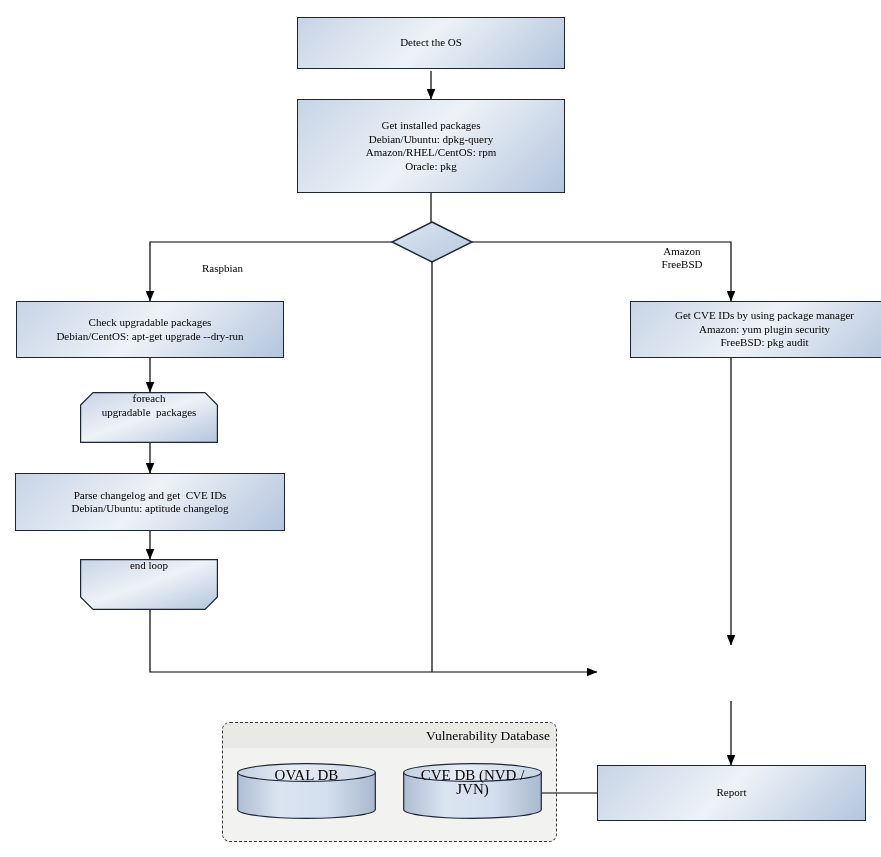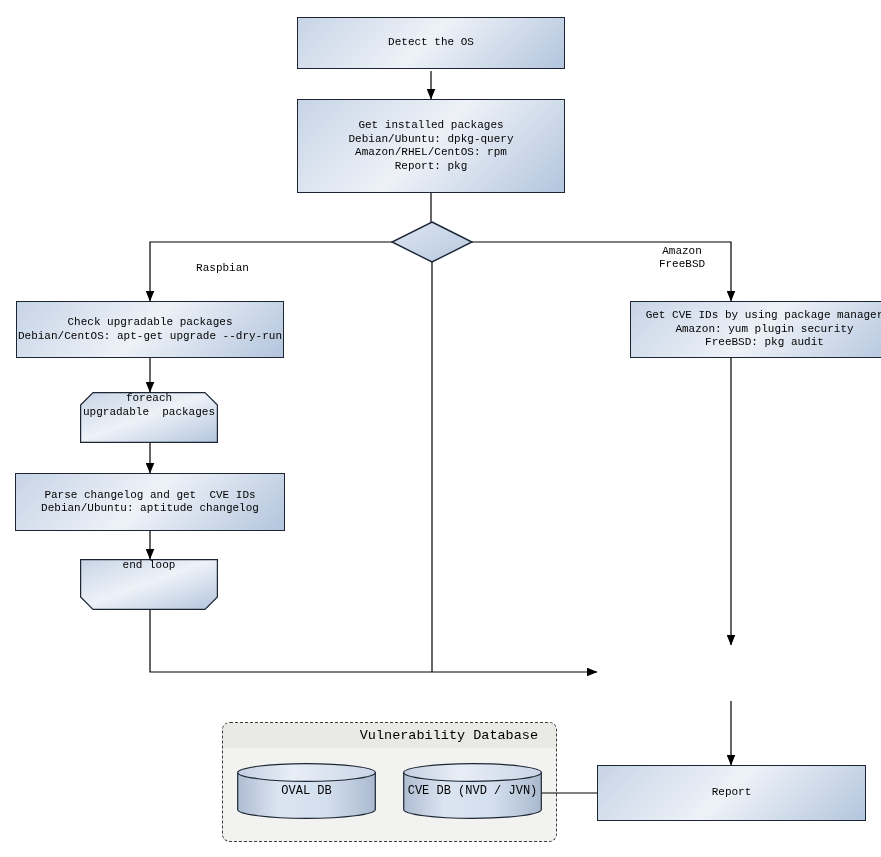--- a/index.html
+++ b/index.html
@@ -9,21 +9,21 @@
     --grad-a:#c7d4e6;
     --grad-b:#eef2f8;
     --grad-c:#b3c5dd;
     --db-bg:#f2f2f0;
     --db-band:#e9e9e6;
     --text:#000000;
   }
   html,body{margin:0;padding:0;background:var(--canvas-bg);}
   .canvas{
     position:relative;width:881px;height:857px;background:var(--canvas-bg);
-    overflow:hidden;font-family:Liberation Mono, monospace;color:var(--text);
+    overflow:hidden;font-family:Liberation Serif, serif;color:var(--text);
   }
   .node{
     position:absolute;box-sizing:border-box;
     border:1px solid var(--stroke);
     background:linear-gradient(135deg,var(--grad-a) 0%,var(--grad-b) 48%,var(--grad-c) 100%);
     display:flex;flex-direction:column;align-items:center;justify-content:center;
     font-size:11px;line-height:13.5px;text-align:center;
   }
   .nl{white-space:pre-wrap;}
   .shape-wrap{position:absolute;}
@@ -36,24 +36,24 @@
     position:absolute;font-size:11px;line-height:13px;text-align:center;color:var(--text);
   }
   .db-container{
     position:absolute;left:222px;top:722px;width:335px;height:120px;box-sizing:border-box;
     border:1.5px dashed #3a3a3a;border-radius:8px;background:var(--db-bg);
   }
   .db-band{
     position:absolute;left:0;top:0;right:0;height:25px;
     background:var(--db-band);border-radius:6.5px 6.5px 0 0;
     display:flex;align-items:center;justify-content:flex-end;
-    font-size:13.5px;padding-right:18px;box-sizing:border-box;
+    font-size:13.5px;padding-right:6px;box-sizing:border-box;
   }
   .cyl{position:absolute;width:139px;height:56px;}
-  .cyl .shape-label{padding-top:22px;box-sizing:border-box;font-size:12px;}
+  .cyl .shape-label{padding-top:6px;box-sizing:border-box;font-size:15px;}
   .connectors{position:absolute;left:0;top:0;pointer-events:none;}
   .connectors path{stroke:var(--line);stroke-width:1.2;fill:none;}
   .connectors polygon{stroke:var(--stroke);stroke-width:1.4;}
 </style>
 </head>
 <body>
 
 <div class="canvas">
 
   
@@ -87,21 +87,21 @@
 
   
   <div class="node" style="left:297px;top:17px;width:268px;height:52px">
     <div class="nl">Detect the OS</div>
   </div>
 
   <div class="node" style="left:297px;top:99px;width:268px;height:94px">
     <div class="nl">Get installed packages</div>
     <div class="nl">Debian/Ubuntu: dpkg-query</div>
     <div class="nl">Amazon/RHEL/CentOS: rpm</div>
-    <div class="nl">Report: pkg</div>
+    <div class="nl">Oracle: pkg</div>
   </div>
 
   <div class="node" style="left:16px;top:301px;width:268px;height:57px">
     <div class="nl">Check upgradable packages</div>
     <div class="nl">Debian/CentOS: apt-get upgrade --dry-run</div>
   </div>
 
   <div class="node" style="left:15px;top:473px;width:270px;height:58px">
     <div class="nl">Parse changelog and get  CVE IDs</div>
     <div class="nl">Debian/Ubuntu: aptitude changelog</div>

